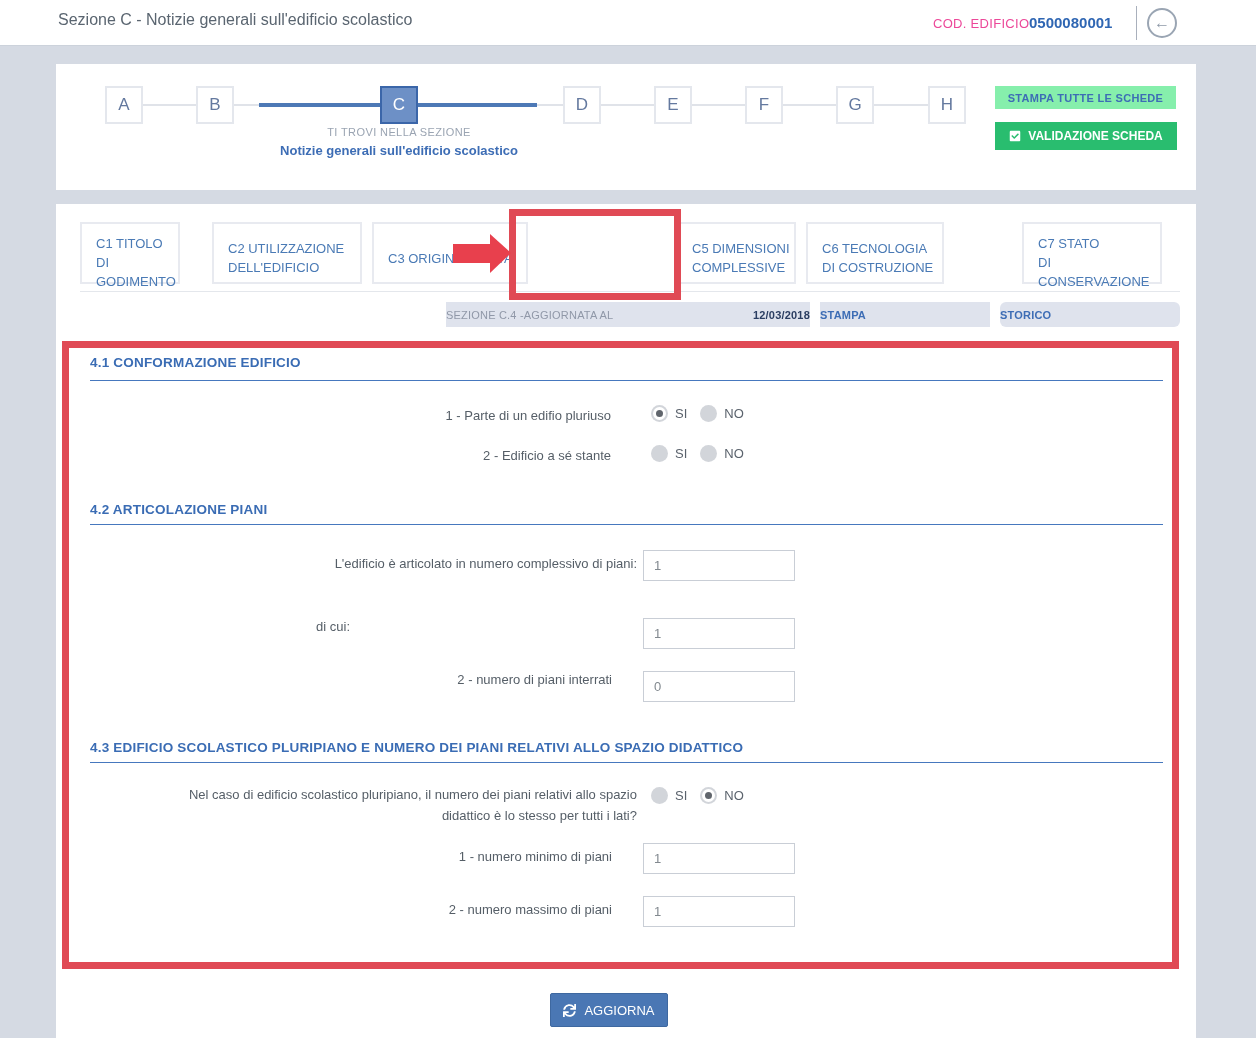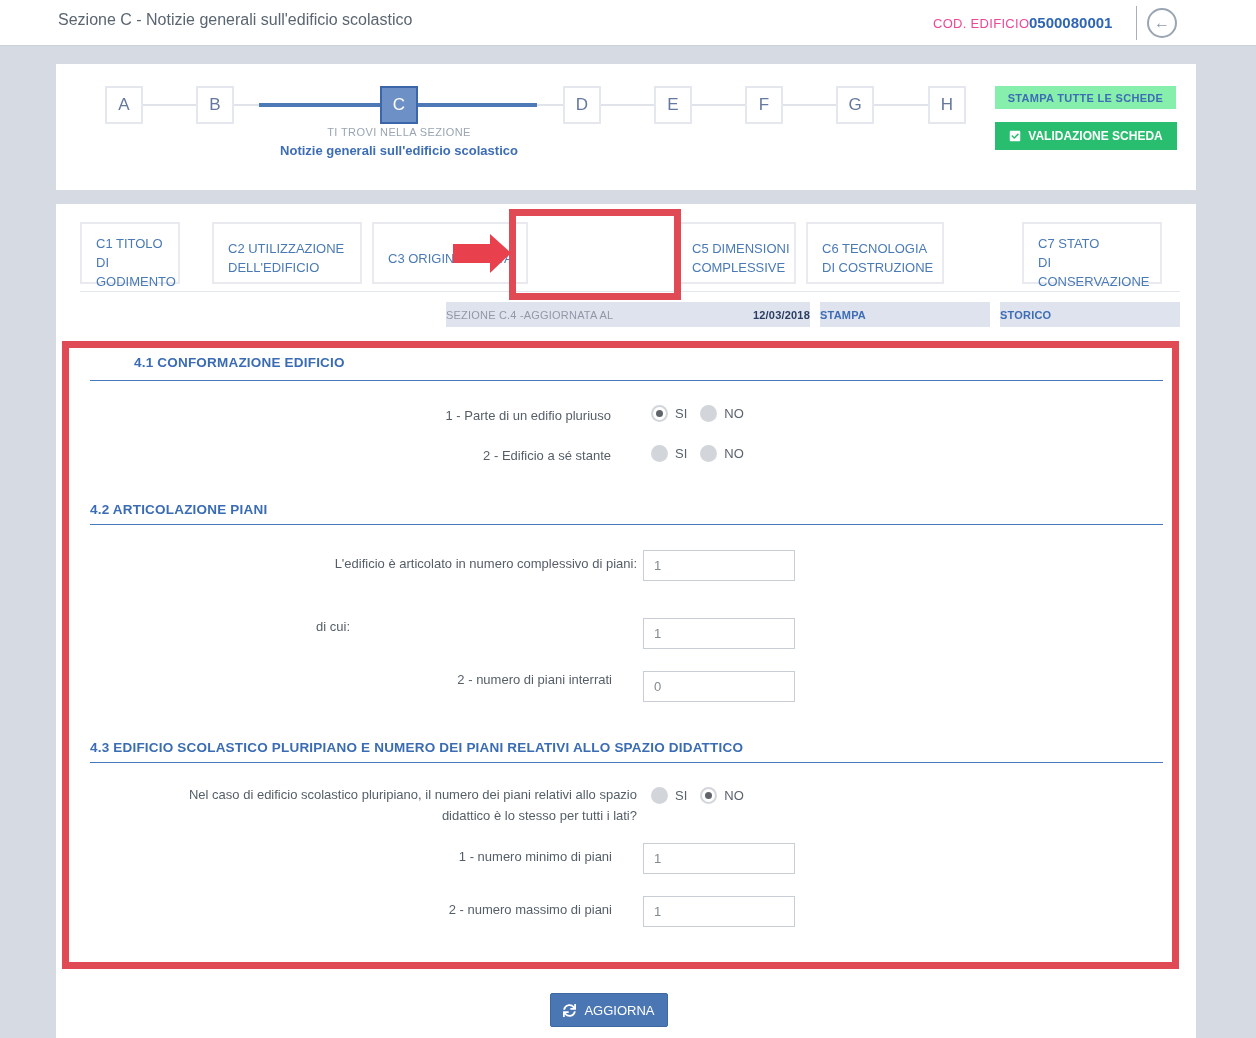--- a/index.html
+++ b/index.html
@@ -86,21 +86,21 @@
   
   .bar {
     position:absolute; top:98px; height:25px; background:#dfe3ed;
     display:flex; align-items:center; justify-content:space-between;
     font-size:11px; border:none; cursor:pointer; font-family:inherit; letter-spacing:.2px;
   }
   .bar.info { left:390px; width:364px; color:#9098a8; cursor:default; }
   .bar.info b { color:#2b3e62; margin-left:0; }
   .bar.act  { color:#3d6db5; font-weight:700; }
   .bar.stampa  { left:764px; width:170px; }
-  .bar.storico { left:944px; width:180px; }
+  .bar.storico { left:944px; width:180px;border-radius:6px; }
 
   
   .sec-title { position:absolute; left:34px; font-size:13.5px; font-weight:700; color:#3a6cb4; letter-spacing:.2px; }
   .sec-line  { position:absolute; left:34px; width:1073px; height:1px; background:#4678be; }
   .flabel { position:absolute; font-size:13px; color:#555e67; text-align:right; line-height:21px; }
   .finput {
     position:absolute; width:152px; height:31px;
     border:1px solid #c9ced6; background:#fff;
     font-family:inherit; font-size:13px; color:#82898f; padding-left:10px;
   }
@@ -191,21 +191,21 @@
   <div class="anno-tab"></div>
   <div class="anno-form"></div>
 
   <div class="bar info">
     <span>SEZIONE C.4 -AGGIORNATA AL</span>
     <b>12/03/2018</b>
   </div>
   <button class="bar act stampa">STAMPA</button>
   <button class="bar act storico">STORICO</button>
 
-  <div class="sec-title" style="top:151px;margin-left:44px;">4.1 CONFORMAZIONE EDIFICIO</div>
+  <div class="sec-title" style="top:151px;">4.1 CONFORMAZIONE EDIFICIO</div>
   <div class="sec-line" style="top:176px;"></div>
 
   <div class="flabel" style="left:34px; top:201px; width:521px;">1 - Parte di un edifio pluriuso</div>
   <div class="radio-group" style="left:595px; top:201px;">
     <span class="radio checked"></span>
     <span class="opt-label first">SI</span>
     <span class="radio"></span>
     <span class="opt-label">NO</span>
   </div>
 

